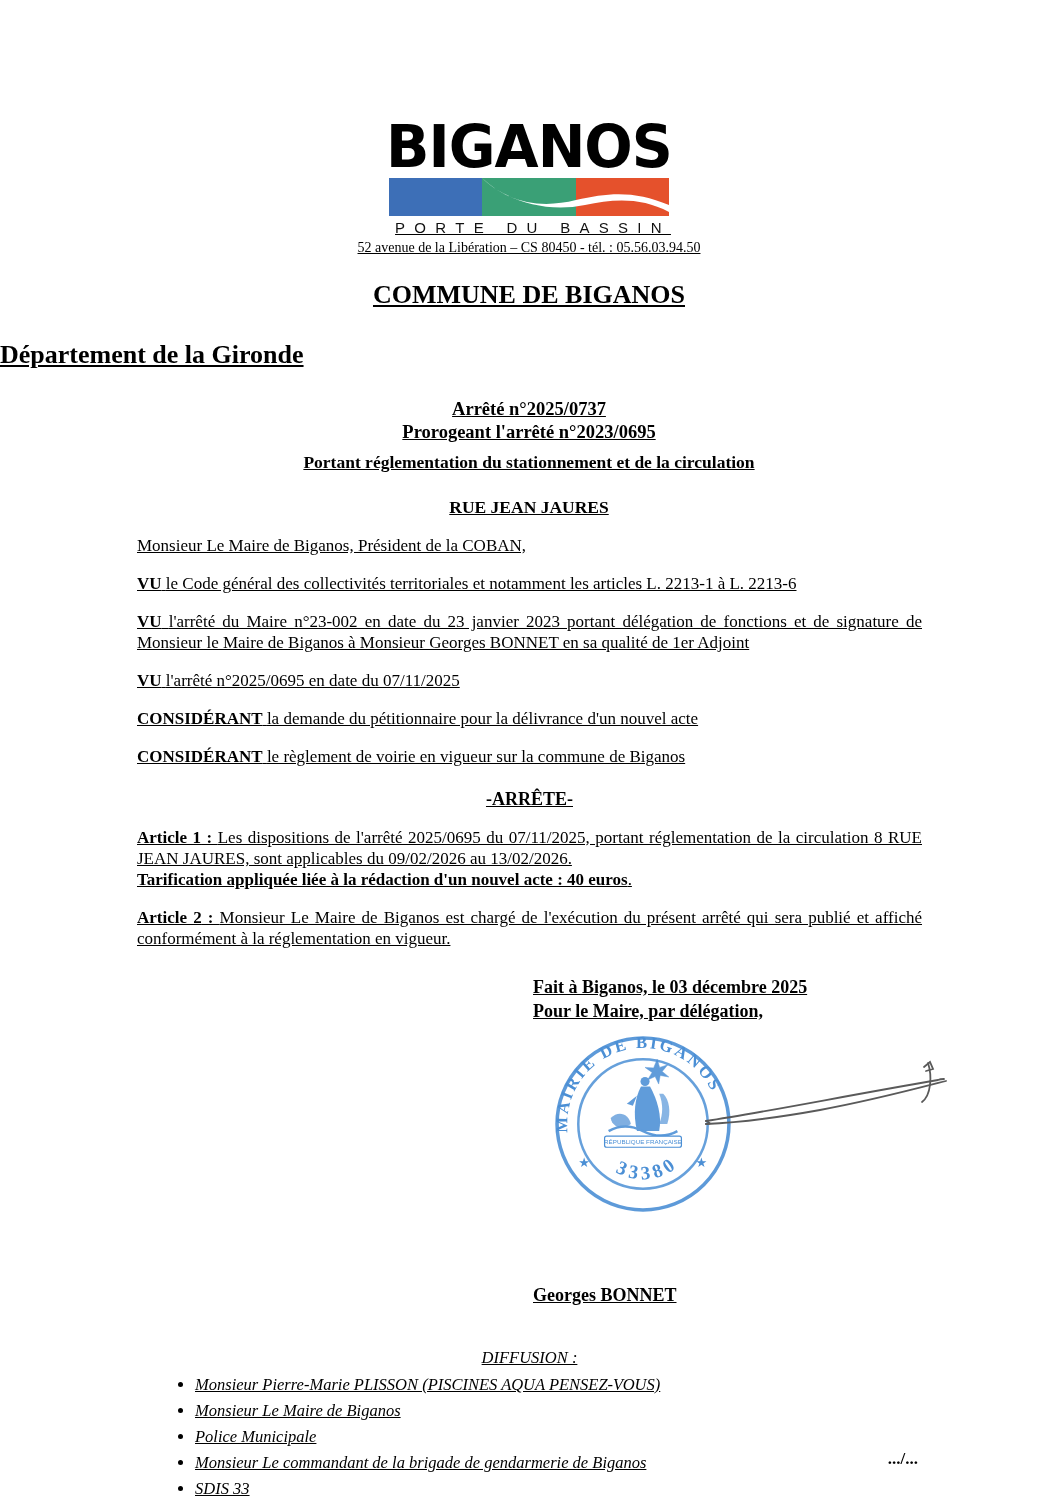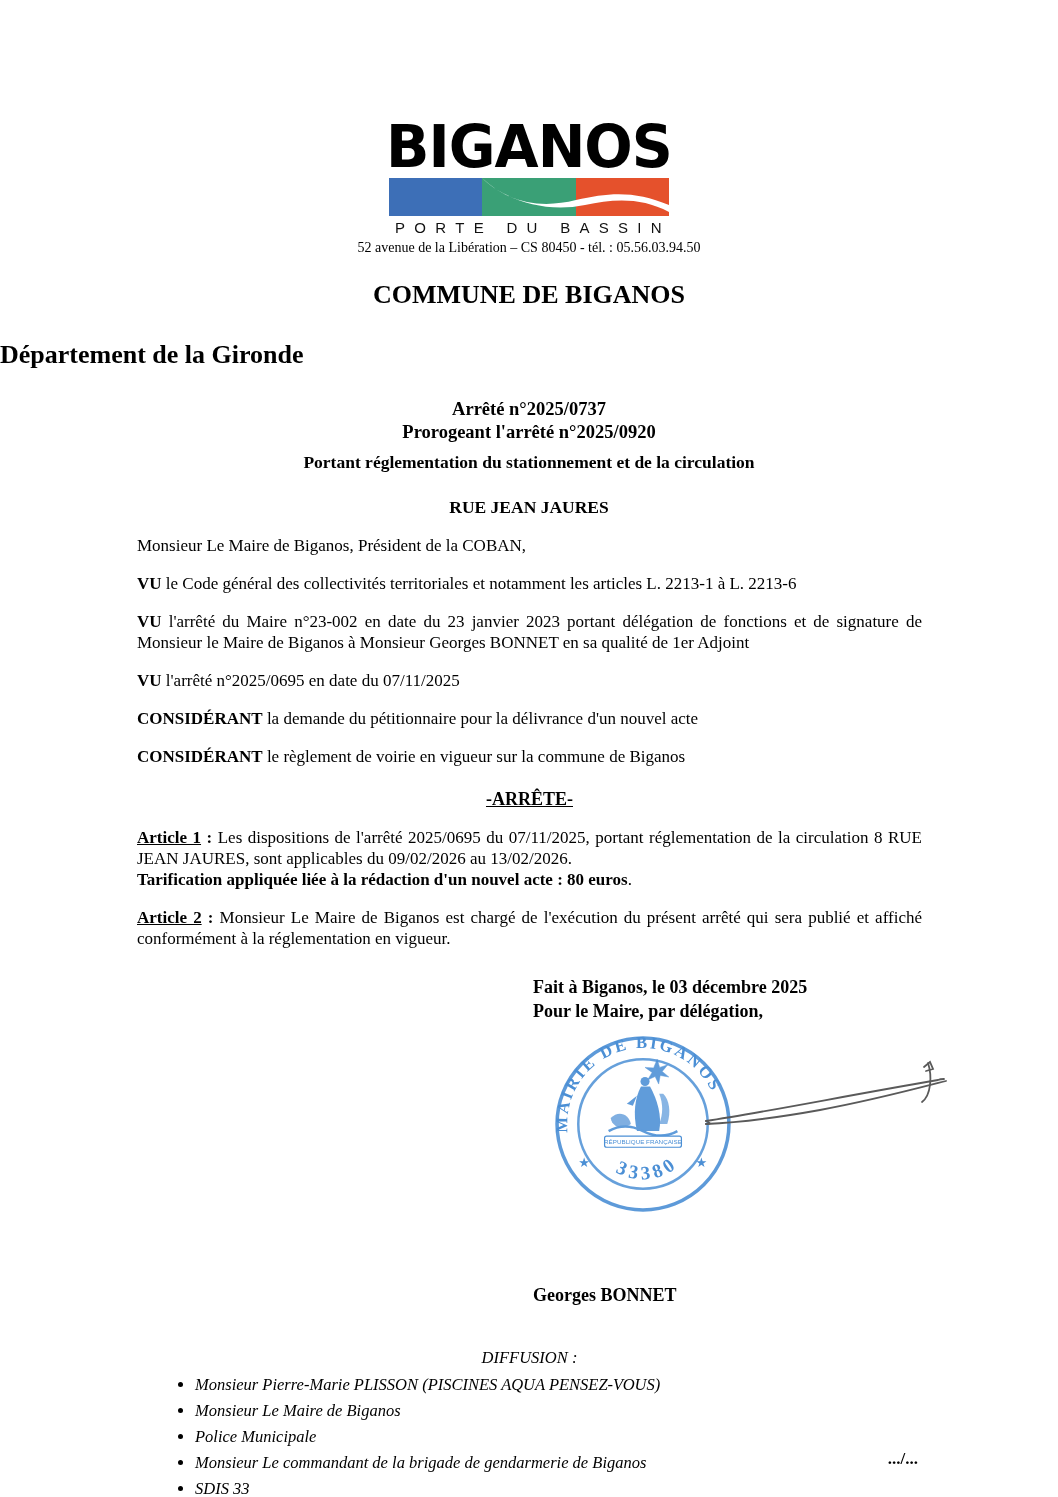--- a/index.html
+++ b/index.html
@@ -1,21 +1,21 @@
 <!DOCTYPE html>
 <html><head>
 <meta charset="utf-8">
 <style>
   html,body{margin:0;padding:0;background:#ffffff;}
   body{
     width:1058px;height:1497px;position:relative;overflow:hidden;
     font-family:"Liberation Serif", serif;color:#000;
     -webkit-font-smoothing:antialiased;
   }
-  .page{width:1058px;height:1497px;position:relative;}
+  .page{width:1058px;height:1497px;position:relative;text-decoration:underline;}
 
   
   .logo-block{padding-top:118px;text-align:center;}
   .brand{
     font-family:"DejaVu Sans", sans-serif;font-weight:800;
     font-size:57px;line-height:1;letter-spacing:-1px;
     display:inline-block;transform:scaleY(1.04);
   }
   .band-wrap{margin-top:3px;}
   .band{display:inline-block;vertical-align:top;}
@@ -78,42 +78,42 @@
       </svg>
     </div>
     <div class="tagline">PORTE DU BASSIN</div>
     <div class="address">52 avenue de la Libération – CS 80450 - tél. : 05.56.03.94.50</div>
   </div>
 
   <div class="h-commune">COMMUNE DE BIGANOS</div>
   <div class="h-dept">Département de la Gironde</div>
   <div class="h-arrete">
     <div>Arrêté n°2025/0737</div>
-    <div>Prorogeant l'arrêté n°2025/0920</div>
+    <div>Prorogeant l'arrêté n°2023/0695</div>
   </div>
   <div class="h-portant">Portant réglementation du stationnement et de la circulation</div>
   <div class="h-rue">RUE JEAN JAURES</div>
 
   <div class="doc-body">
     <p>Monsieur Le Maire de Biganos, Président de la COBAN,</p>
 
     <p class="just"><span class="b">VU</span> <span>le Code général des collectivités territoriales et notamment les articles L. 2213-1 à L. 2213-6</span></p>
 
     <p class="just"><span class="b">VU</span> <span>l'arrêté du Maire n°23-002 en date du 23 janvier 2023 portant délégation de fonctions et de signature de Monsieur le Maire de Biganos à Monsieur Georges BONNET en sa qualité de 1er Adjoint</span></p>
 
     <p class="just"><span class="b">VU</span> <span>l'arrêté n°2025/0695 en date du 07/11/2025</span></p>
 
     <p class="just"><span class="b">CONSIDÉRANT</span> <span>la demande du pétitionnaire pour la délivrance d'un nouvel acte</span></p>
 
     <p class="just"><span class="b">CONSIDÉRANT</span> <span>le règlement de voirie en vigueur sur la commune de Biganos</span></p>
 
     <p class="arrete-title"><span class="u">-ARRÊTE-</span></p>
 
     <p class="just"><span class="art-label">Article 1</span><span class="b"> : </span><span>Les dispositions de l'arrêté 2025/0695 du 07/11/2025, portant réglementation de la circulation 8 RUE JEAN JAURES, sont applicables du 09/02/2026 au 13/02/2026.</span></p>
-    <p class="tarif"><span class="b">Tarification appliquée liée à la rédaction d'un nouvel acte : 80 euros</span><span>.</span></p>
+    <p class="tarif"><span class="b">Tarification appliquée liée à la rédaction d'un nouvel acte : 40 euros</span><span>.</span></p>
 
     <p class="just"><span class="art-label">Article 2</span><span class="b"> : </span><span>Monsieur Le Maire de Biganos est chargé de l'exécution du présent arrêté qui sera publié et affiché conformément à la réglementation en vigueur.</span></p>
   </div>
 
   <div class="sig-text">
     <div>Fait à Biganos, le 03 décembre 2025</div>
     <div>Pour le Maire, par délégation,</div>
   </div>
 
   <div class="stamp-zone">

